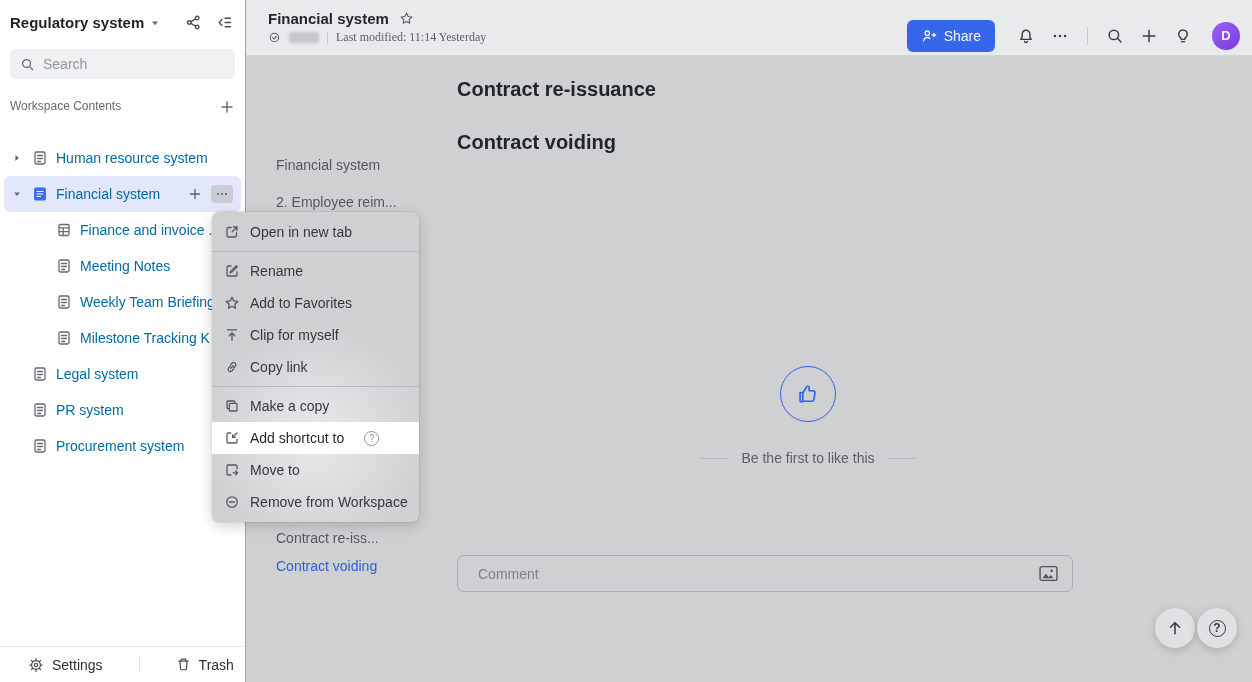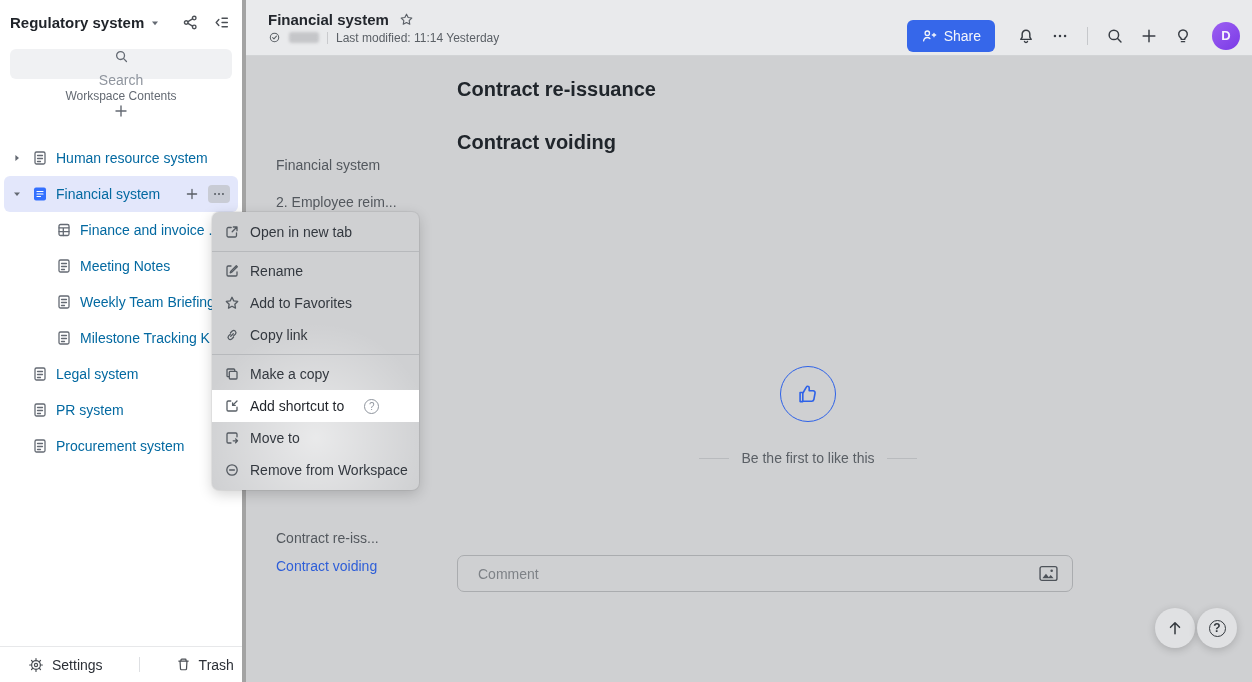--- a/index.html
+++ b/index.html
@@ -2,28 +2,28 @@
 <html><head>
 <meta charset="utf-8">
 <style>
   * { margin:0; padding:0; box-sizing:border-box; }
   html,body { width:1252px; height:682px; overflow:hidden; background:#fff;
     font-family:"Liberation Sans","DejaVu Sans",sans-serif; color:#1f2329; }
   .app { position:relative; width:1252px; height:682px; }
 
   
   .sidebar { position:absolute; left:0; top:0; width:246px; height:682px; background:#fff;
-    border-right:4px solid #a3a3a3; z-index:5; }
+    border-right:1px solid #a3a3a3; z-index:5; }
   .sb-top { display:flex; align-items:center; justify-content:space-between; padding:14px 12px 10px 10px; }
   .ws-switch { display:flex; align-items:center; gap:6px; cursor:pointer; }
   .ws-name { font-size:15px; font-weight:700; color:#1f2329; }
   .sb-top-icons { display:flex; align-items:center; gap:14px; color:#4b4f55; }
   .sb-search { margin:8px 10px 0 10px; height:30px; background:#f0f1f3; border-radius:6px;
-    display:flex; align-items:center; gap:8px; padding:0 10px; color:#8f959e; font-size:14px;flex-direction:column; }
-  .sb-section { margin:10px 10px 0 10px; display:flex; align-items:center; justify-content:space-between;flex-direction:column; }
+    display:flex; align-items:center; gap:8px; padding:0 10px; color:#8f959e; font-size:14px; }
+  .sb-section { margin:20px 10px 0 10px; display:flex; justify-content:space-between; }
   .sb-section-label { font-size:12px; color:#646a73; }
   .tree { position:absolute; top:140px; left:0; right:0; }
   .tree-row { height:36px; margin:0 4px; border-radius:6px; display:flex; align-items:center;
     padding-left:8px; font-size:14px; color:#0369a1; white-space:nowrap; overflow:hidden; cursor:pointer; }
   .tree-row.sel { background:#e3e7fb; }
   .caret-sp { width:20px; flex:0 0 20px; display:flex; align-items:center; color:#646a73; }
   .indent { width:24px; flex:0 0 24px; }
   .tico { width:16px; flex:0 0 16px; display:flex; align-items:center; color:#646a73; margin-right:8px; }
   .tlabel { overflow:hidden; white-space:nowrap; flex:1 1 auto; }
   .row-actions { display:flex; align-items:center; gap:8px; margin:0 8px 0 4px; color:#5a5f66; }
@@ -36,21 +36,21 @@
   .footer-item.trash { margin-left:36px; }
   .footer-div { width:1px; height:15px; background:#dee0e3; margin-left:36px; }
 
   
   .topbar { position:absolute; left:246px; top:0; right:0; height:56px; background:#e9eaec;
     border-bottom:1px solid #d2d4d6; display:flex; align-items:center; padding:0 12px 0 22px; z-index:2; }
   .tb-left { display:flex; flex-direction:column; gap:3px; }
   .tb-title-row { display:flex; align-items:center; gap:10px; }
   .tb-title { font-size:15px; font-weight:600; color:#23272d; }
   .tb-star { color:#5a5f66; display:flex; }
-  .tb-meta { display:flex; align-items:center; gap:8px; font-size:12px; color:#5b6066; }
+  .tb-meta { display:flex; align-items:center; gap:8px; font-size:12px; color:#5b6066;font-family:Liberation Serif, serif; }
   .redacted { width:30px; height:11px; border-radius:3px; background:#c5c6c9; filter:blur(1.5px); }
   .meta-div { width:1px; height:12px; background:#c9cacd; }
   .tb-right { margin-left:auto; display:flex; align-items:center; gap:4px;margin-top:16px; }
   .share-btn { height:32px; padding:0 14px; border-radius:6px; background:#3667ea; color:#f4f6fb;
     font-size:14px; display:flex; align-items:center; gap:7px; border:none; cursor:pointer; margin-right:12px; }
   .tb-icon { width:30px; height:30px; display:flex; align-items:center; justify-content:center;
     color:#383d44; cursor:pointer; }
   .tb-div { width:1px; height:18px; background:#c6c8cb; margin:0 8px; }
   .avatar { width:28px; height:28px; border-radius:50%; margin-left:10px;
     background:linear-gradient(140deg,#9d60f2,#7a3ae6); color:#f6f2fd; font-size:13px; font-weight:700;
@@ -421,20 +421,28 @@
         <span class="mico">
           <svg width="16" height="16" viewBox="0 0 16 16" fill="none" stroke="currentColor" stroke-width="1.3" stroke-linecap="round" stroke-linejoin="round">
             <path d="M8 2.3l1.75 3.55 3.92.57-2.84 2.77.67 3.9L8 11.25l-3.5 1.84.67-3.9L2.33 6.42l3.92-.57z"></path>
           </svg>
         </span>
         <span>Add to Favorites</span>
       </div>
       <div class="ctx-item">
         <span class="mico">
           <svg width="16" height="16" viewBox="0 0 16 16" fill="none" stroke="currentColor" stroke-width="1.3" stroke-linecap="round" stroke-linejoin="round">
+            <path d="M3.5 2.8h9M8 13.2V6M5.2 8.8L8 6l2.8 2.8"></path>
+          </svg>
+        </span>
+        <span>Clip for myself</span>
+      </div>
+      <div class="ctx-item">
+        <span class="mico">
+          <svg width="16" height="16" viewBox="0 0 16 16" fill="none" stroke="currentColor" stroke-width="1.3" stroke-linecap="round" stroke-linejoin="round">
             <path d="M6.7 9.3l2.6-2.6M9.6 8.9l1.8-1.8a2.2 2.2 0 0 0-3.1-3.1L6.5 5.8M6.4 7.1L4.6 8.9a2.2 2.2 0 0 0 3.1 3.1l1.8-1.8"></path>
           </svg>
         </span>
         <span>Copy link</span>
       </div>
       <div class="ctx-div"></div>
       <div class="ctx-item">
         <span class="mico">
           <svg width="16" height="16" viewBox="0 0 16 16" fill="none" stroke="currentColor" stroke-width="1.3" stroke-linecap="round" stroke-linejoin="round">
             <path d="M10.7 5.3V3.9a.9.9 0 0 0-.9-.9H3.9a.9.9 0 0 0-.9.9v5.9a.9.9 0 0 0 .9.9h1.4"></path>

